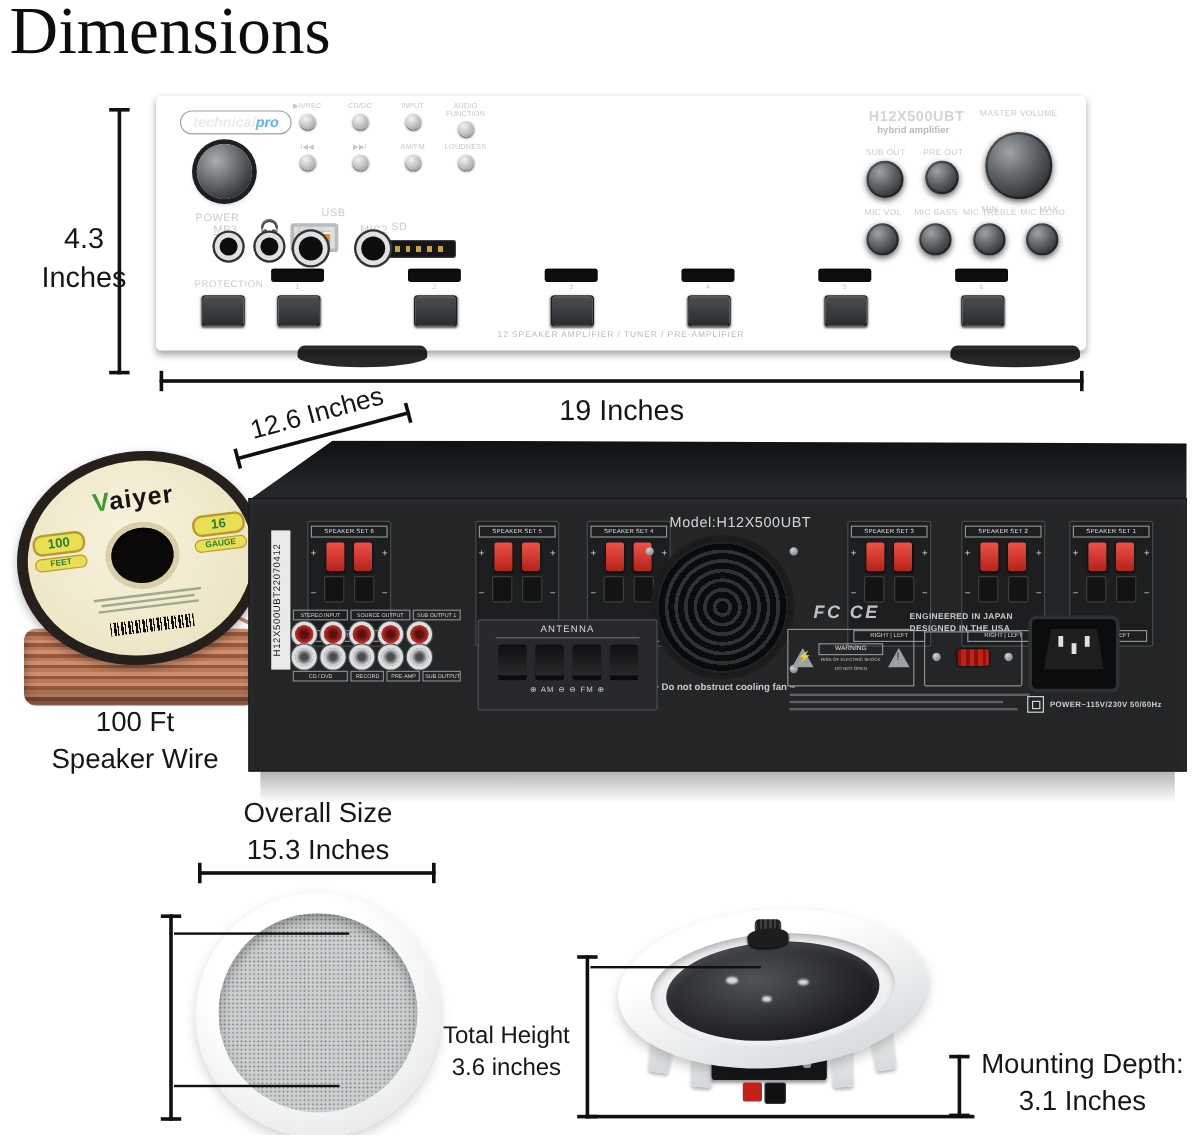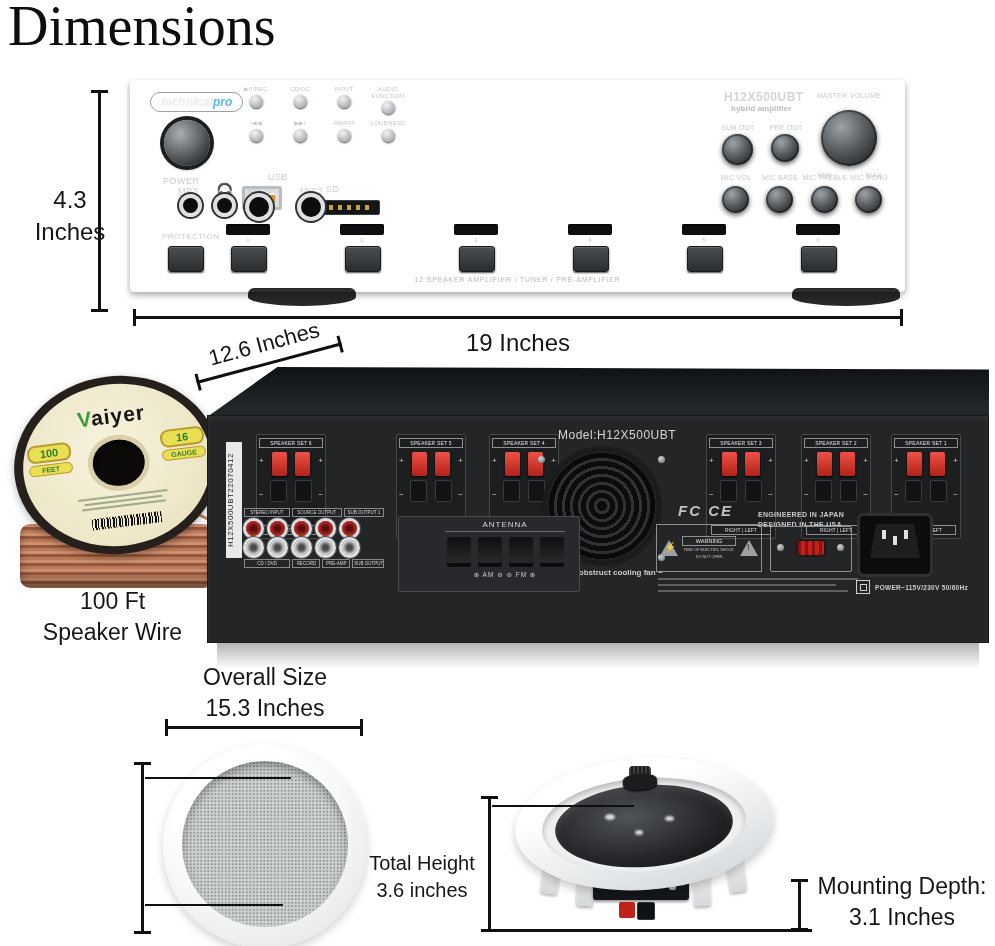--- a/index.html
+++ b/index.html
@@ -96,21 +96,21 @@
     box-shadow:0 0 0 4px #1a1c1e, inset 0 0 10px #000;}
   .screw{width:7px;height:7px;border-radius:50%;background:radial-gradient(circle at 35% 30%,#cfd2d4,#6b6e71);}
   .fan-note{left:318px;top:152px;width:155px;text-align:center;font-size:8px;font-weight:bold;color:#c9ccce;}
   .rca-block{left:36px;top:92px;width:140px;height:88px;}
   .rca-head,.rca-foot{display:flex;gap:2px;}
   .rca-tag{border:1px solid #85888a;color:#d4d6d8;font-size:4.5px;text-align:center;padding:1px 1px;white-space:nowrap;overflow:hidden;}
   .rca-row{display:flex;gap:9px;margin:4px 0 0 2px;}
   .rca{width:15px;height:15px;border-radius:50%;box-shadow:0 0 0 3px #dcdedf,0 0 0 4px #4a4d4f;}
   .rca.red{background:radial-gradient(circle,#5c0f0c 25%,#c23028 70%);}
   .rca.white{background:radial-gradient(circle,#4a4c4e 25%,#e8eaeb 70%);}
-  .ant-block{left:190px;top:100px;width:148px;height:74px;background:#27292c;border:1px solid #4a4d4f;border-radius:2px;padding-left:32px;}
+  .ant-block{left:190px;top:100px;width:148px;height:74px;background:#27292c;border:1px solid #4a4d4f;border-radius:2px;}
   .ant-title{margin:3px auto 0;width:120px;text-align:center;font-size:8px;color:#d6d8da;letter-spacing:1px;border-bottom:1px solid #6a6d6f;padding-bottom:2px;}
   .ant-posts{display:flex;justify-content:center;gap:7px;margin-top:5px;}
   .ant-post{width:24px;height:30px;background:linear-gradient(180deg,#0e0f10,#2b2d2f);border-radius:3px 3px 2px 2px;box-shadow:inset 0 -4px 0 #0a0b0b;}
   .ant-terms{text-align:center;font-size:6.5px;color:#cdd0d2;margin-top:4px;letter-spacing:1px;}
   .fc-ce{left:470px;top:86px;font-size:15px;font-weight:bold;font-style:italic;color:#bfc2c4;letter-spacing:2px;}
   .eng{left:550px;top:94px;font-size:7px;font-weight:bold;color:#c9ccce;line-height:1.4;letter-spacing:.3px;}
   .warn-block{left:448px;top:108px;width:106px;height:48px;border:1px solid #8e9193;display:flex;align-items:center;justify-content:space-between;padding:0 3px;box-sizing:border-box;}
   .warn-tri{width:0;height:0;border-left:9px solid transparent;border-right:9px solid transparent;border-bottom:16px solid #9ea1a3;position:relative;}
   .warn-tri span{position:absolute;left:-4px;top:3px;font-size:9px;color:#1c1e20;line-height:1;}
   .warn-mid{width:62px;text-align:center;}

